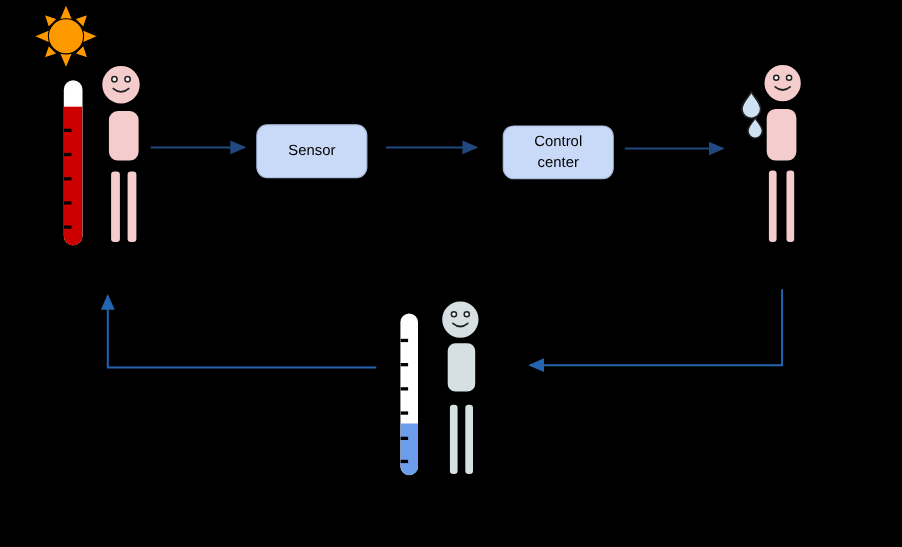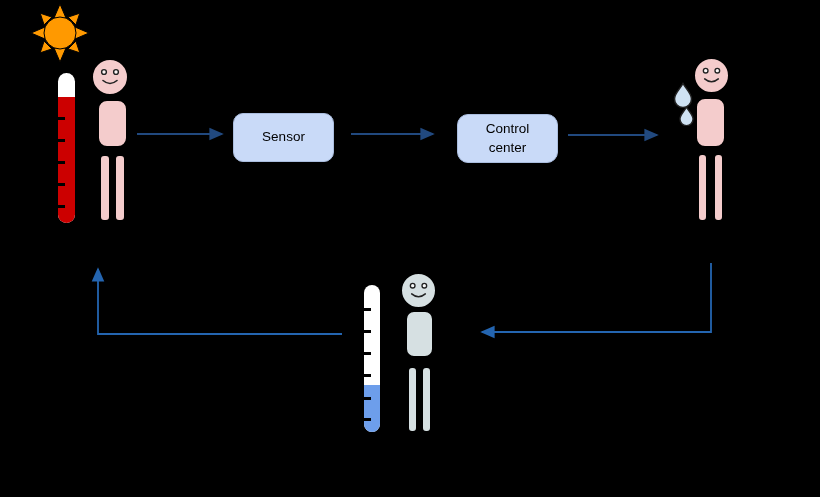--- a/index.html
+++ b/index.html
@@ -4,21 +4,21 @@
 <style>
   html,body{margin:0;padding:0;background:#000;}
   .canvas{position:relative;width:820px;height:497px;background:#000;overflow:hidden;
           font-family:"Liberation Sans",sans-serif;}
   
   .flow-box{position:absolute;width:101px;height:49px;background:#c9daf8;
             border:1px solid #aabdde;border-radius:10px;display:flex;align-items:center;
             justify-content:center;text-align:center;color:#000;font-size:13.5px;
             line-height:1.4;box-sizing:border-box;}
   .flow-box.sensor{left:233px;top:113px;}
-  .flow-box.control{left:457px;top:114px;padding:0 27px;border-radius:11px;}
+  .flow-box.control{left:457px;top:114px;padding:0 27px;}
   
   .thermo{position:absolute;background:#fff;border-radius:9px;overflow:hidden;}
   .thermo.hot{left:58px;top:73px;width:17px;height:150px;}
   .thermo.cold{left:364px;top:285px;width:16px;height:147px;}
   .mercury{position:absolute;left:0;bottom:0;width:100%;}
   .thermo.hot .mercury{height:126px;background:#cc0000;}
   .thermo.cold .mercury{height:47px;background:#6d9eeb;}
   .tick{position:absolute;left:0;width:7px;height:2.5px;background:#000;}
   
   .head{position:absolute;border:2px solid #000;border-radius:50%;box-sizing:border-box;}

